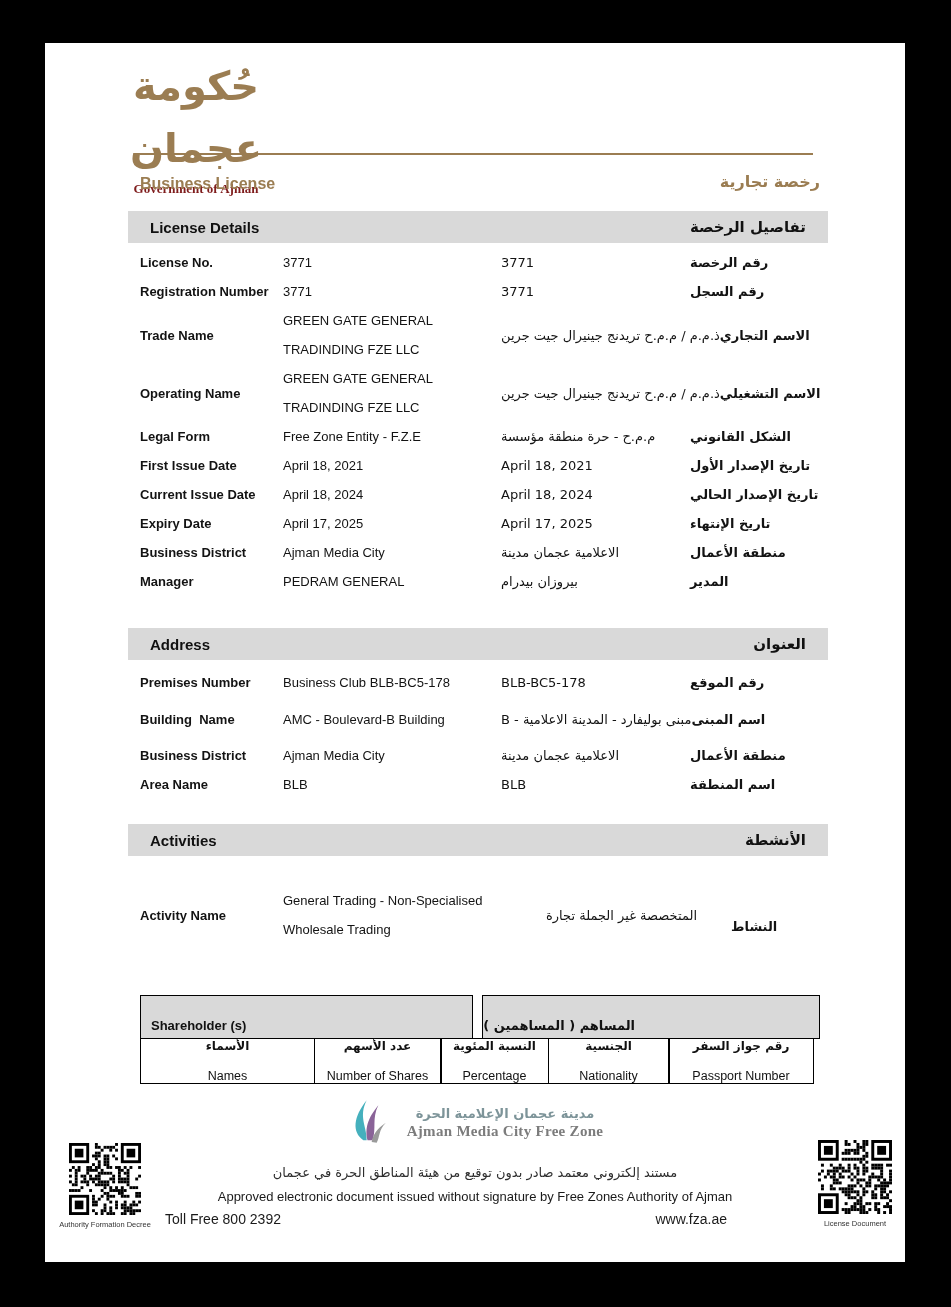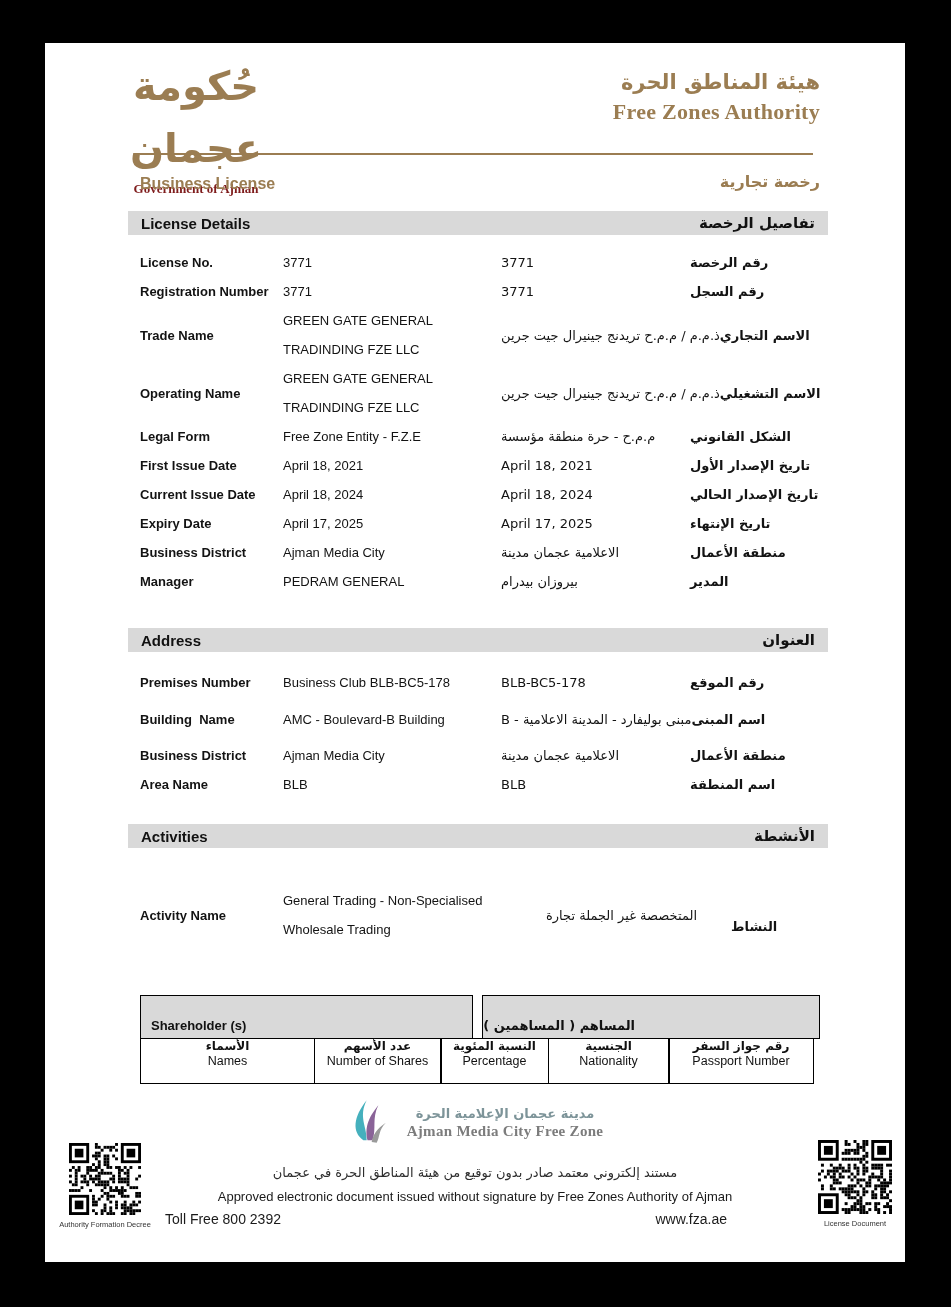--- a/index.html
+++ b/index.html
@@ -12,21 +12,21 @@
   .gov-calligraphy{font-family:"DejaVu Sans",sans-serif;font-size:40px;line-height:62px;font-weight:700;letter-spacing:-2px;}
   .gov-caption{font-family:"Liberation Serif","DejaVu Serif",serif;font-size:13px;font-weight:700;color:#7f1d1d;margin-top:2px;}
   .authority{right:85px;top:24px;text-align:right;color:#9b7d52;}
   .authority-ar{font-family:"DejaVu Sans",sans-serif;font-size:21px;font-weight:700;line-height:30px;}
   .authority-en{font-family:"Liberation Serif","DejaVu Serif",serif;font-size:22px;font-weight:700;line-height:30px;letter-spacing:.3px;}
   .divider{left:95px;top:110px;width:673px;height:2px;background:#9b7d52;}
   .doc-title-en{left:95px;top:132px;font-size:16px;font-weight:600;color:#9b7d52;}
   .doc-title-ar{right:85px;top:129px;font-size:16px;font-weight:700;color:#9b7d52;font-family:"DejaVu Sans",sans-serif;}
 
   
-  .bar{left:83px;width:700px;height:24px;background:#d9d9d9;display:flex;justify-content:space-between;align-items:center;padding:0 13px;box-sizing:border-box;}
+  .bar{left:83px;width:700px;height:32px;background:#d9d9d9;display:flex;justify-content:space-between;align-items:center;padding:0 22px;box-sizing:border-box;}
   .bar-en{font-size:15px;font-weight:600;color:#111;}
   .bar-ar{font-size:15px;font-weight:700;color:#111;font-family:"DejaVu Sans",sans-serif;direction:rtl;}
 
   
   .rows{left:95px;width:680px;font-size:13px;color:#131313;}
   .row{display:grid;grid-template-columns:143px 218px 1fr 130px;align-items:center;line-height:29px;}
   .row.tall{min-height:44px;}
   .rows-activity .row{grid-template-columns:143px 255px 1fr 105px;}
   .en-label{font-weight:600;white-space:pre-wrap;}
   .en-value{white-space:pre-line;}
@@ -36,21 +36,21 @@
   .rows-activity .ar-value{padding-left:8px;}
 
   
   .sh-table{left:95px;top:952px;width:680px;}
   .sh-head{display:flex;}
   .sh-head-cell{background:#d9d9d9;border:1.5px solid #000;box-sizing:border-box;height:44px;display:flex;align-items:flex-end;}
   .sh-head-left{width:362px;padding:0 0 5px 10px;font-size:13px;font-weight:600;color:#111;}
   .sh-head-gap{width:10px;}
   .sh-head-right{width:367px;justify-content:flex-end;padding:0 10px 5px 0;font-size:13px;font-weight:700;direction:rtl;font-family:"DejaVu Sans",sans-serif;color:#111;}
   .sh-cols{display:flex;margin-top:-1.5px;}
-  .sh-col{border:1.5px solid #000;box-sizing:border-box;height:46px;display:flex;flex-direction:column;align-items:center;justify-content:flex-start;gap:1px;margin-left:-1.5px;}
+  .sh-col{border:1.5px solid #000;box-sizing:border-box;height:46px;display:flex;flex-direction:column;align-items:center;justify-content:space-between;gap:1px;margin-left:-1.5px;}
   .sh-col:first-child{margin-left:0;}
   .sh-col .ar{font-size:12px;font-weight:700;direction:rtl;font-family:"DejaVu Sans",sans-serif;color:#111;}
   .sh-col .en{font-size:12.5px;color:#111;}
 
   
   .amc-logo{left:50%;top:1054px;transform:translateX(-50%);display:flex;align-items:center;gap:20px;}
   .amc-text{text-align:center;}
   .amc-ar{font-size:13px;font-weight:700;color:#7d9499;direction:rtl;font-family:"DejaVu Sans",sans-serif;line-height:17px;}
   .amc-en{font-family:"Liberation Serif","DejaVu Serif",serif;font-size:15px;font-weight:700;color:#7c7c7c;line-height:18px;letter-spacing:.3px;}
   .note-ar{left:0;top:1122px;width:100%;text-align:center;font-size:13px;color:#2e2e2e;direction:rtl;font-family:"DejaVu Sans",sans-serif;}
@@ -63,24 +63,20 @@
   .qr-svg{display:block;margin:0 auto;}
 </style>
 </head>
 <body>
 
 <div class="page">
 
   <div class="abs gov-logo">
     <div class="gov-calligraphy">حُكومة عجمان</div>
     <div class="gov-caption">Government of Ajman</div>
-  </div>
-  <div class="abs authority">
-    <div class="authority-ar">هيئة المناطق الحرة</div>
-    <div class="authority-en">Free Zones Authority</div>
   </div>
   <div class="abs divider"></div>
 
   <div class="abs doc-title-en">Business License</div>
   <div class="abs doc-title-ar">رخصة تجارية</div>
 
   <div class="abs bar" style="top:168px;">
     <span class="bar-en">License Details</span>
     <span class="bar-ar">تفاصيل الرخصة</span>
   </div>

